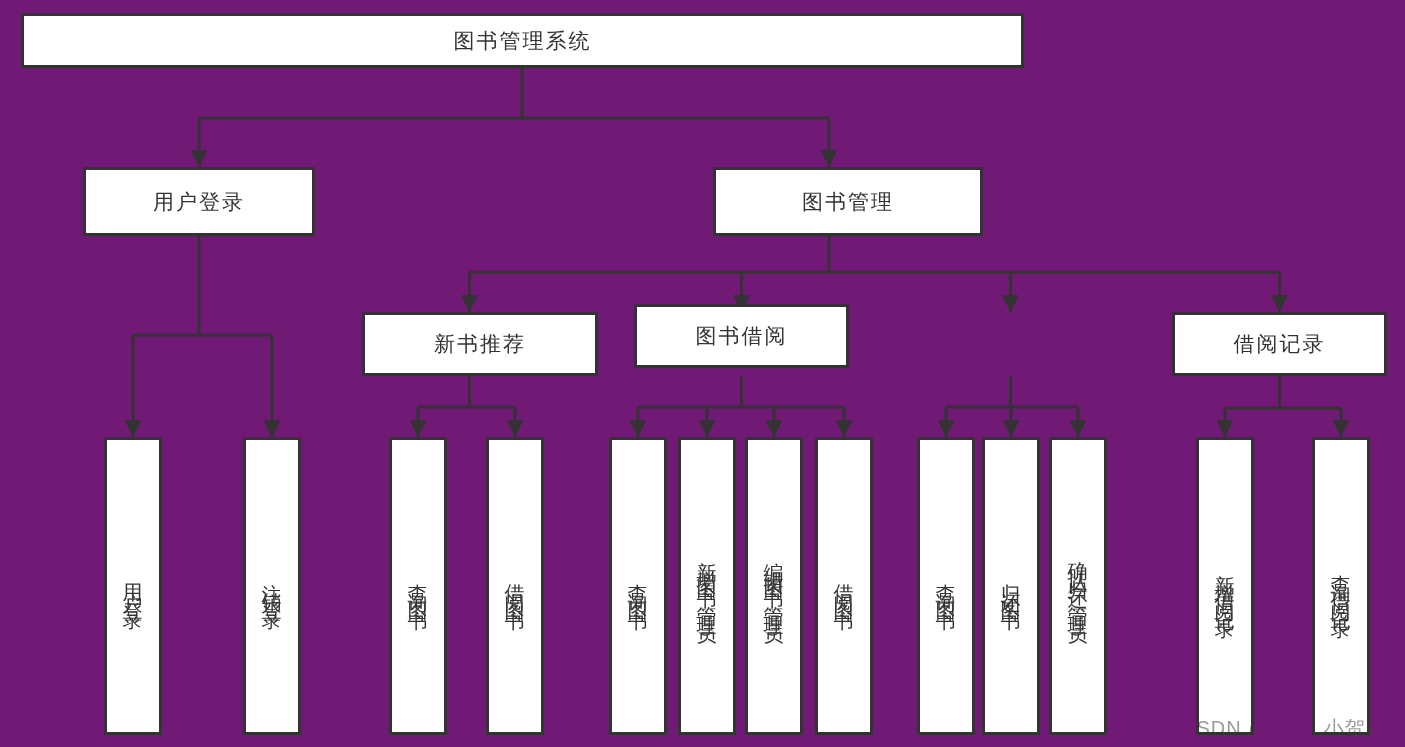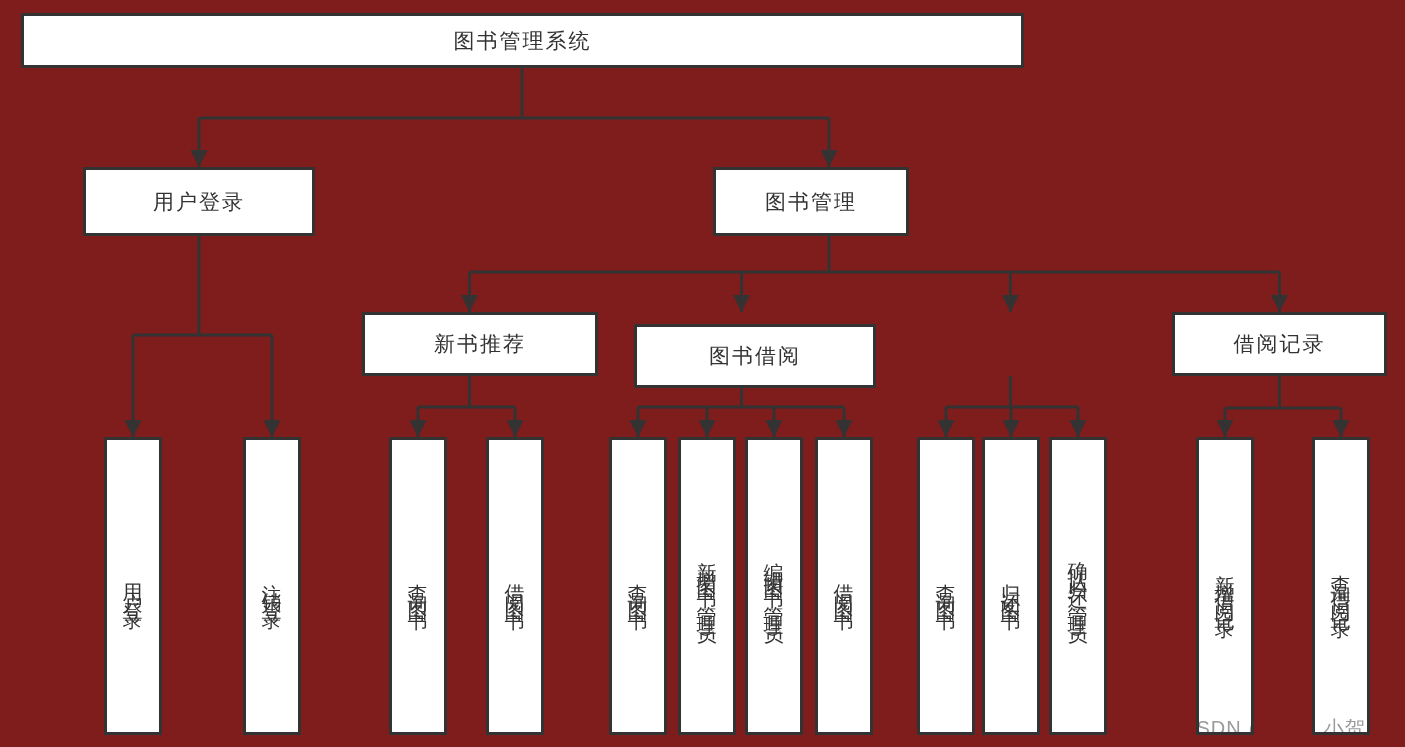--- a/index.html
+++ b/index.html
@@ -1,20 +1,20 @@
 <!DOCTYPE html>
 <html><head>
 <meta charset="utf-8">
 <style>
   html, body { margin: 0; padding: 0; background: #ffffff; }
   .stage {
     position: relative;
     width: 1405px;
     height: 747px;
-    background: #7f1d1d;
+    background: #701a75;
     font-family: "Liberation Sans", sans-serif;
     color: #333333;
     overflow: hidden;
   }
   .connectors {
     position: absolute;
     left: 0; top: 0;
     width: 1405px; height: 747px;
     pointer-events: none;
   }
@@ -96,24 +96,24 @@
       <line x1="1078" y1="407" x2="1078" y2="437" marker-end="url(#arw)"></line>
 
       <line x1="1225" y1="408" x2="1225" y2="437" marker-end="url(#arw)"></line>
       <line x1="1341" y1="408" x2="1341" y2="437" marker-end="url(#arw)"></line>
     </g>
   </svg>
 
   <div class="node" style="left:21px; top:13px; width:1003px; height:55px;">图书管理系统</div>
 
   <div class="node" style="left:83px; top:167px; width:232px; height:69px;">用户登录</div>
-  <div class="node" style="left:713px; top:167px; width:196px; height:69px;">图书管理</div>
+  <div class="node" style="left:713px; top:167px; width:270px; height:69px;">图书管理</div>
 
   <div class="node" style="left:362px; top:312px; width:236px; height:64px;">新书推荐</div>
-  <div class="node" style="left:634px; top:324px; width:242px; height:64px;">图书借阅</div>
+  <div class="node" style="left:634px; top:304px; width:215px; height:64px;">图书借阅</div>
   <div class="node" style="left:1172px; top:312px; width:215px; height:64px;">借阅记录</div>
 
   <div class="node vnode" style="left:104px; top:437px; width:58px; height:298px;">用户登录</div>
   <div class="node vnode" style="left:243px; top:437px; width:58px; height:298px;">注销登录</div>
 
   <div class="node vnode" style="left:389px; top:437px; width:58px; height:298px;">查询图书</div>
   <div class="node vnode" style="left:486px; top:437px; width:58px; height:298px;">借阅图书</div>
 
   <div class="node vnode" style="left:609px; top:437px; width:58px; height:298px;">查询图书</div>
   <div class="node vnode" style="left:678px; top:437px; width:58px; height:298px;">新增图书（管理员）</div>

